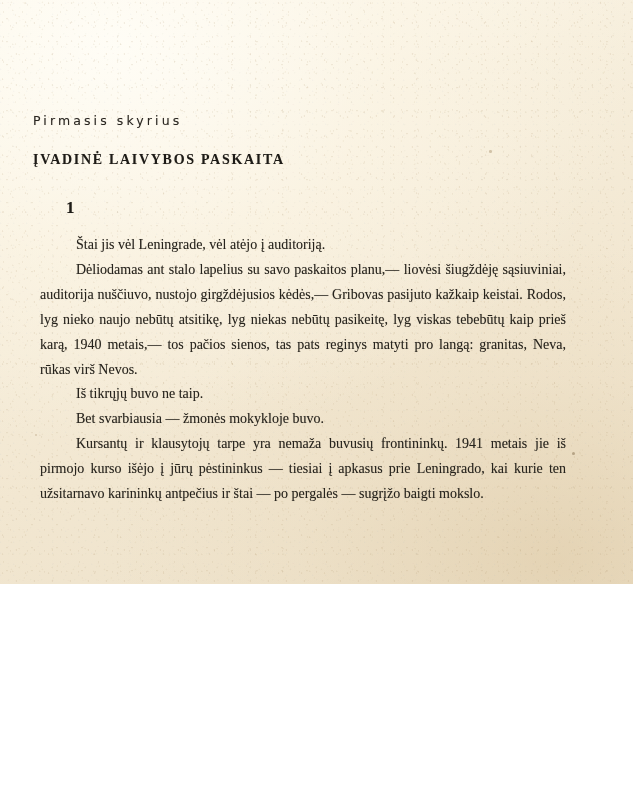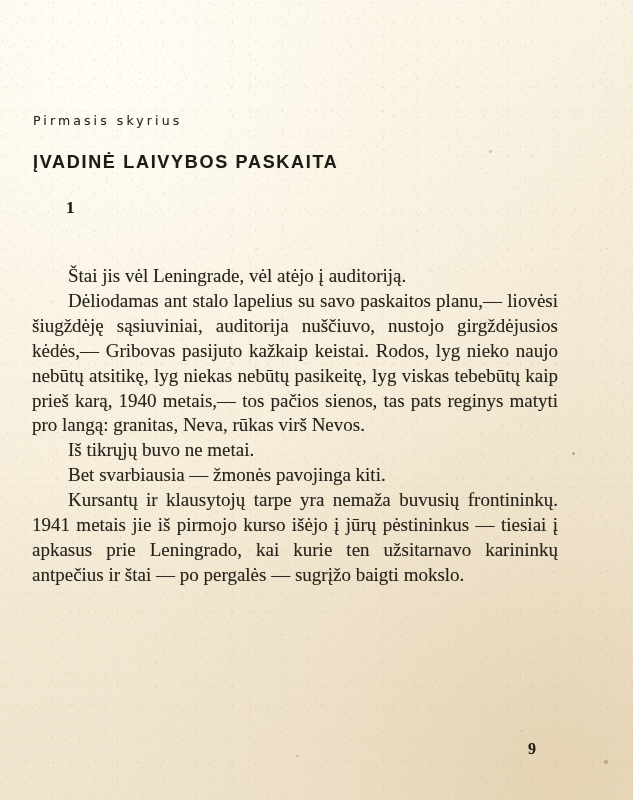--- a/index.html
+++ b/index.html
@@ -4,21 +4,21 @@
 <style>
   html, body {
     margin: 0;
     padding: 0;
     background: #ffffff;
   }
 
   .page {
     position: relative;
     width: 633px;
-    height: 800px;
+    height: 584px;
     overflow: hidden;
     background-color: #f3ead8;
     background-image:
       
       radial-gradient(ellipse 115% 95% at 18% 8%, rgba(255,253,246,0.98) 0%, rgba(253,247,232,0.55) 38%, rgba(250,240,220,0.0) 72%),
       radial-gradient(ellipse 90% 70% at 88% 96%, rgba(221,200,163,0.55) 0%, rgba(230,212,180,0.22) 45%, rgba(240,228,205,0.0) 78%),
       linear-gradient(160deg, #fdfaf0 0%, #f7efdd 30%, #f2e7d1 62%, #ece0c8 100%);
     font-family: "Liberation Serif", "DejaVu Serif", serif;
     color: #23211c;
   }
@@ -76,49 +76,48 @@
     font-size: 12.5px;
     letter-spacing: 3.1px;
     color: #2a2722;
     white-space: nowrap;
   }
 
   .chapter-title {
     position: absolute;
     left: 33px;
     top: 152px;
-    font-family: Liberation Sans, sans-serif;
+    font-family: Liberation Serif, serif;
     font-weight: bold;
-    font-size: 18px;
+    font-size: 14px;
     letter-spacing: 1.7px;
     color: #1d1b17;
     white-space: nowrap;
   }
 
   .section-number {
     position: absolute;
     left: 66px;
     top: 198px;
     font-family: "Liberation Serif", "DejaVu Serif", serif;
     font-weight: bold;
     font-size: 17px;
     color: #1d1b17;
   }
 
   .body-text {
     position: absolute;
-    left: 32px;
+    left: 40px;
     top: 233px;
     width: 526px;
-    font-size: 19px;
+    font-size: 14px;
     line-height: 24.9px;
     text-align: justify;
     text-justify: inter-word;
     color: #26231d;
-    margin-top: 31px;
   }
 
   .body-text p {
     margin: 0;
     text-indent: 36px;
   }
 
   .page-number {
     position: absolute;
     left: 528px;
@@ -152,21 +151,21 @@
 
     <div class="chapter-label">Pirmasis skyrius</div>
 
     <div class="chapter-title">ĮVADINĖ LAIVYBOS PASKAITA</div>
 
     <div class="section-number">1</div>
 
     <div class="body-text">
       <p>Štai jis vėl Leningrade, vėl atėjo į auditoriją.</p>
       <p>Dėliodamas ant stalo lapelius su savo paskaitos planu,— liovėsi šiugždėję sąsiuviniai, auditorija nuščiuvo, nustojo girgždėjusios kėdės,— Gribovas pasijuto kažkaip keistai. Rodos, lyg nieko naujo nebūtų atsitikę, lyg niekas nebūtų pasikeitę, lyg viskas tebebūtų kaip prieš karą, 1940 metais,— tos pačios sienos, tas pats reginys matyti pro langą: granitas, Neva, rūkas virš Nevos.</p>
-      <p>Iš tikrųjų buvo ne metai.</p>
-      <p>Bet svarbiausia — žmonės pavojinga kiti.</p>
+      <p>Iš tikrųjų buvo ne taip.</p>
+      <p>Bet svarbiausia — žmonės mokykloje buvo.</p>
       <p>Kursantų ir klausytojų tarpe yra nemaža buvusių frontininkų. 1941 metais jie iš pirmojo kurso išėjo į jūrų pėstininkus — tiesiai į apkasus prie Leningrado, kai kurie ten užsitarnavo karininkų antpečius ir štai — po pergalės — sugrįžo baigti mokslo.</p>
     </div>
 
     <div class="page-number">9</div>
 
   </div>
 </div>
 
 </body></html>

